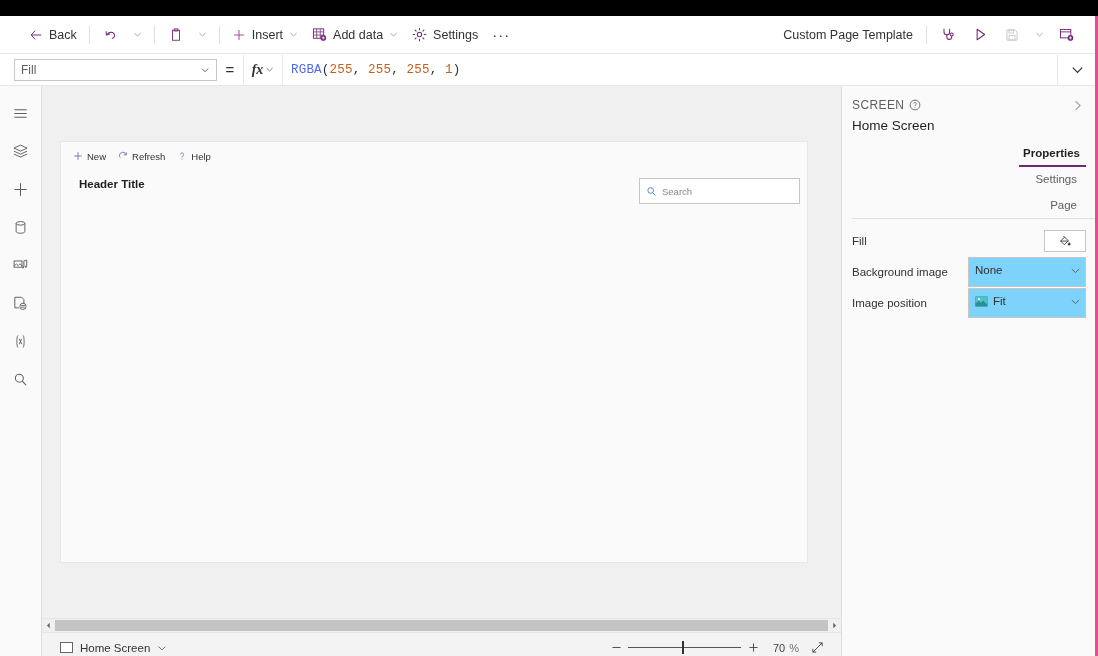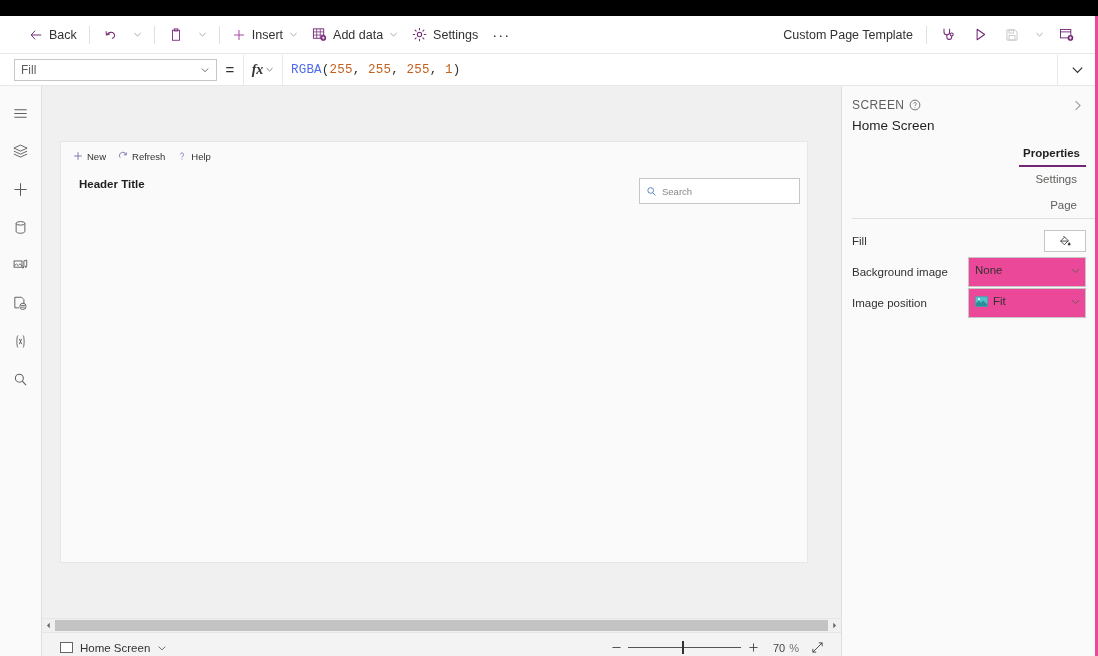--- a/index.html
+++ b/index.html
@@ -213,21 +213,21 @@
   }
   .pp-tab.active { color: #201f1e; font-weight: bold; border-bottom-color: #742774; padding-right: 6px; }
   .pp-rows { padding: 10px 10px 0 10px; }
   .pp-row { display: flex; align-items: center; height: 24px; margin-bottom: 7px; }
   .pp-lab { font-size: 11.5px; color: #323130; flex: 1; }
   .pp-swatch {
     width: 42px; height: 22px; border: 1px solid #c8c6c4; background: #fff;
     display: flex; align-items: center; justify-content: center; cursor: pointer;
   }
   .pp-dd {
-    width: 118px; height: 30px; border: 1px solid #c8c6c4; background: #ec4899;
+    width: 118px; height: 30px; border: 1px solid #c8c6c4; background: #7dd3fc;
     display: flex; align-items: center; gap: 5px;
     padding: 0 4px 4px 6px; font-size: 11.5px; color: #323130; cursor: pointer;
   }
   .pp-dd .cv { margin-left: auto; color: #605e5c; }
 
   svg { display: block; }
 </style>
 </head>
 <body>
 

